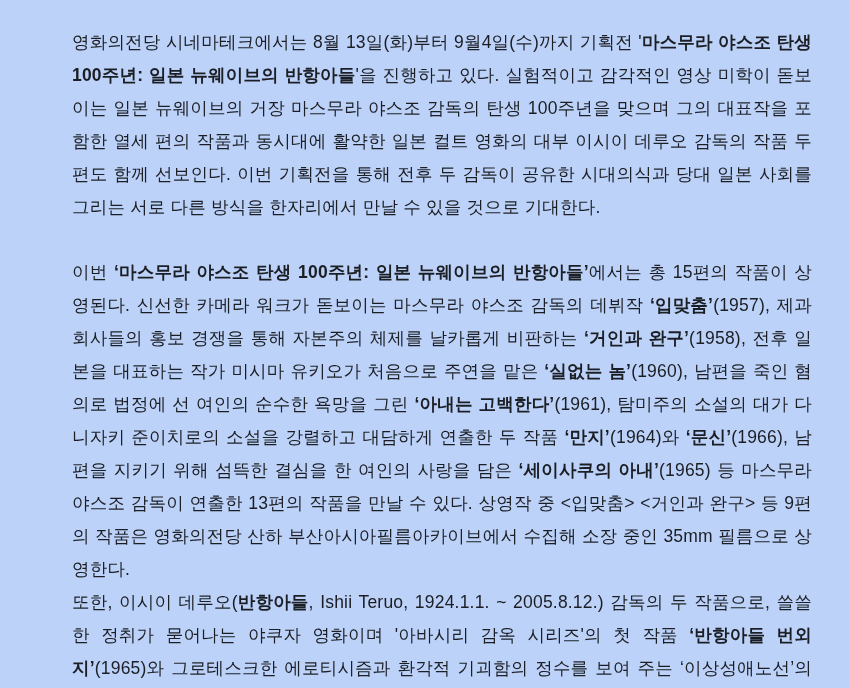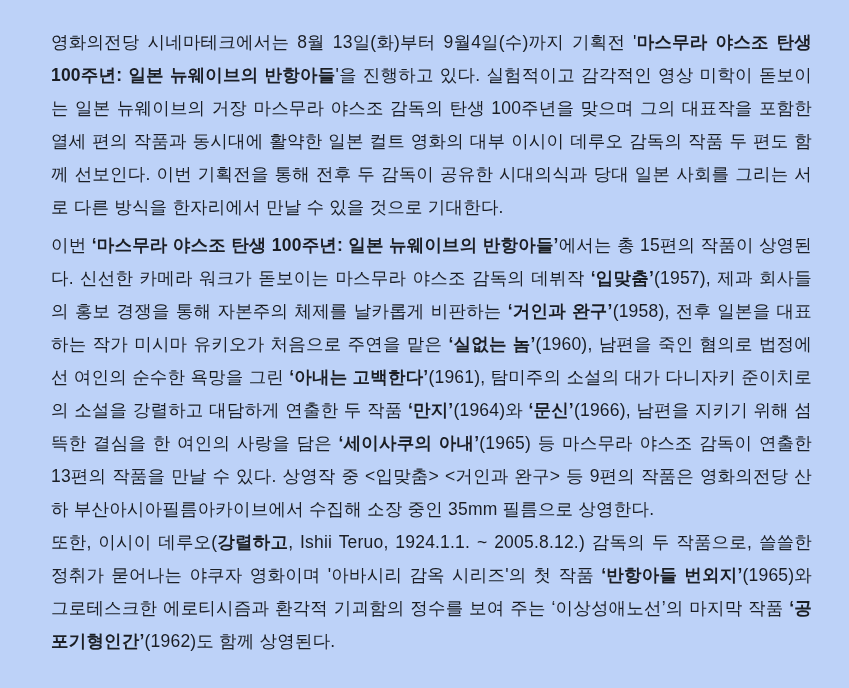--- a/index.html
+++ b/index.html
@@ -10,42 +10,42 @@
     width: 849px;
     height: 688px;
     overflow: hidden;
     background: #bdd2f8;
     font-family: "Liberation Sans", "DejaVu Sans", sans-serif;
   }
   .page {
     box-sizing: border-box;
     width: 849px;
     height: 688px;
-    padding: 26px 37px 0 51px;
+    padding: 26px 37px 0 72px;
     background: #bdd2f8;
   }
   .article p.para {
     margin: 0;
     padding: 0;
     font-size: 17.5px;
     line-height: 33px;
     letter-spacing: 0.2px;
     color: #1b1e24;
     text-align: justify;
     word-break: normal;
   }
   .article p.para.gap {
-    margin-top: 5px;
+    margin-top: 32px;
   }
   .article p.para strong {
     font-weight: 700;
   }
 </style>
 </head>
 <body>
 
 <div class="page">
   <div class="article">
       <p class="para"><span>영화의전당 시네마테크에서는 8월 13일(화)부터 9월4일(수)까지 기획전 '</span><strong>마스무라 야스조 탄생 100주년: 일본 뉴웨이브의 반항아들</strong><span>'을 진행하고 있다. 실험적이고 감각적인 영상 미학이 돋보이는 일본 뉴웨이브의 거장 마스무라 야스조 감독의 탄생 100주년을 맞으며 그의 대표작을 포함한 열세 편의 작품과 동시대에 활약한 일본 컬트 영화의 대부 이시이 데루오 감독의 작품 두 편도 함께 선보인다. 이번 기획전을 통해 전후 두 감독이 공유한 시대의식과 당대 일본 사회를 그리는 서로 다른 방식을 한자리에서 만날 수 있을 것으로 기대한다.</span></p>
       <p class="para gap"><span>이번 </span><strong>‘마스무라 야스조 탄생 100주년: 일본 뉴웨이브의 반항아들’</strong><span>에서는 총 15편의 작품이 상영된다. 신선한 카메라 워크가 돋보이는 마스무라 야스조 감독의 데뷔작 </span><strong>‘입맞춤’</strong><span>(1957), 제과 회사들의 홍보 경쟁을 통해 자본주의 체제를 날카롭게 비판하는 </span><strong>‘거인과 완구’</strong><span>(1958), 전후 일본을 대표하는 작가 미시마 유키오가 처음으로 주연을 맡은 </span><strong>‘실없는 놈’</strong><span>(1960), 남편을 죽인 혐의로 법정에 선 여인의 순수한 욕망을 그린 </span><strong>‘아내는 고백한다’</strong><span>(1961), 탐미주의 소설의 대가 다니자키 준이치로의 소설을 강렬하고 대담하게 연출한 두 작품 </span><strong>‘만지’</strong><span>(1964)와 </span><strong>‘문신’</strong><span>(1966), 남편을 지키기 위해 섬뜩한 결심을 한 여인의 사랑을 담은 </span><strong>‘세이사쿠의 아내’</strong><span>(1965) 등 마스무라 야스조 감독이 연출한 13편의 작품을 만날 수 있다. 상영작 중 &lt;입맞춤&gt; &lt;거인과 완구&gt; 등 9편의 작품은 영화의전당 산하 부산아시아필름아카이브에서 수집해 소장 중인 35mm 필름으로 상영한다.</span></p>
-      <p class="para"><span>또한, 이시이 데루오(</span><strong>강렬하고</strong><span>, Ishii Teruo, 1924.1.1. ~ 2005.8.12.) 감독의 두 작품으로, 쓸쓸한 정취가 묻어나는 야쿠자 영화이며 '아바시리 감옥 시리즈'의 첫 작품 </span><strong>‘반항아들 번외지’</strong><span>(1965)와 그로테스크한 에로티시즘과 환각적 기괴함의 정수를 보여 주는 ‘이상성애노선’의 마지막 작품 </span><strong>‘공포기형인간’</strong><span>(1962)도 함께 상영된다.</span></p>
+      <p class="para"><span>또한, 이시이 데루오(</span><strong>반항아들</strong><span>, Ishii Teruo, 1924.1.1. ~ 2005.8.12.) 감독의 두 작품으로, 쓸쓸한 정취가 묻어나는 야쿠자 영화이며 '아바시리 감옥 시리즈'의 첫 작품 </span><strong>‘반항아들 번외지’</strong><span>(1965)와 그로테스크한 에로티시즘과 환각적 기괴함의 정수를 보여 주는 ‘이상성애노선’의 마지막 작품 </span><strong>‘공포기형인간’</strong><span>(1962)도 함께 상영된다.</span></p>
     </div>
 </div>
 
 </body></html>

